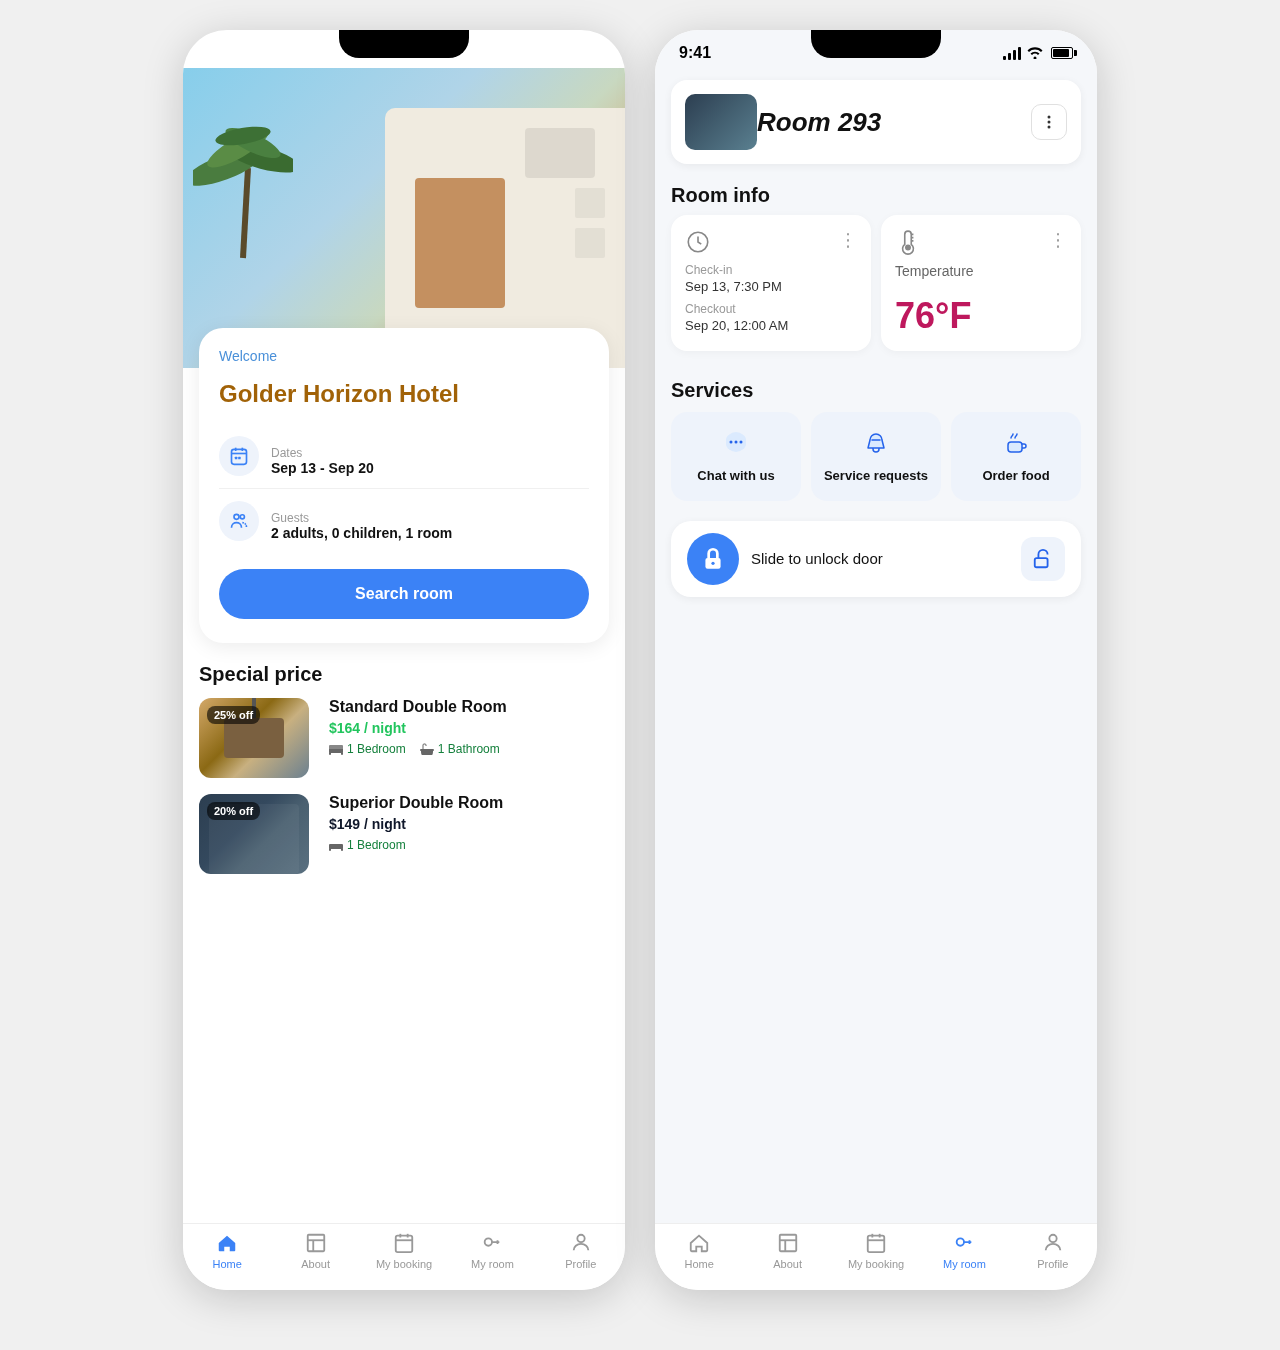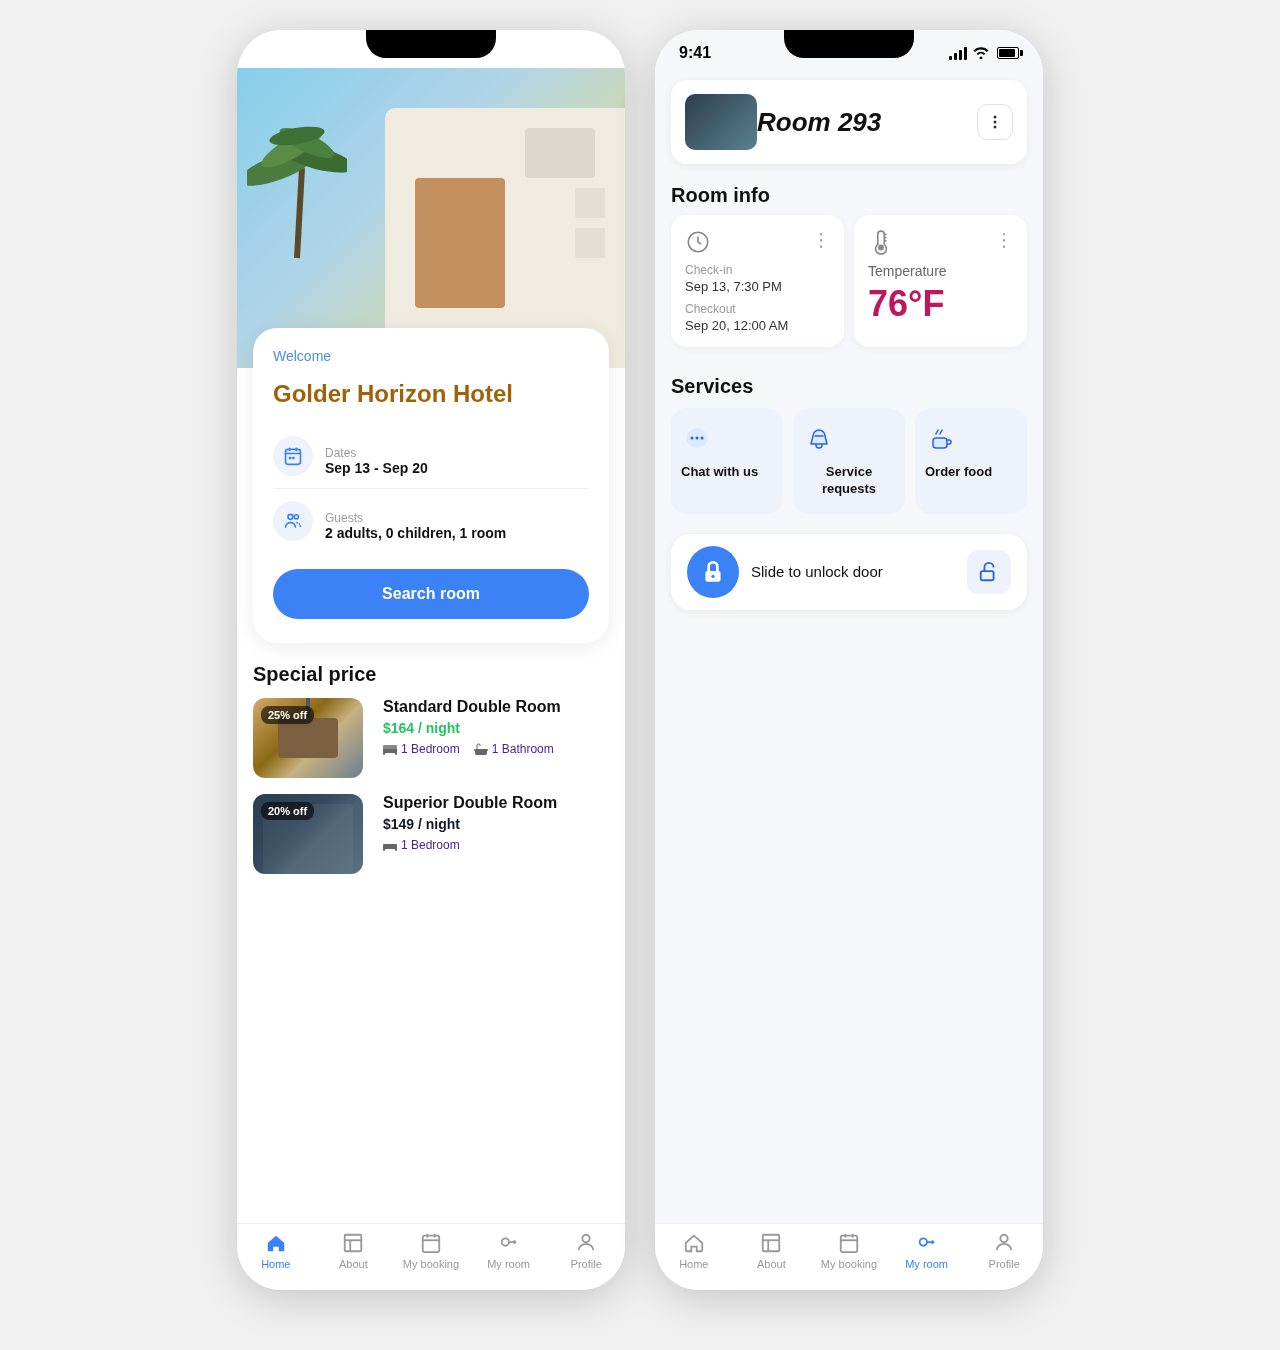--- a/index.html
+++ b/index.html
@@ -9,21 +9,21 @@
       justify-content: center;
       align-items: flex-start;
       min-height: 1350px;
       font-family: -apple-system, BlinkMacSystemFont, 'Segoe UI', sans-serif;
       padding: 30px 20px;
       gap: 30px;
     }
 
     
     .phone {
-      width: 388px;
+      width: 442px;
       min-height: 1260px;
       background: #fff;
       border-radius: 44px;
       box-shadow: 0 8px 40px rgba(0,0,0,0.18);
       overflow: hidden;
       position: relative;
       display: flex;
       flex-direction: column;
     }
 
@@ -114,21 +114,21 @@
     }
     .discount-badge {
       position: absolute; top: 8px; left: 8px;
       background: rgba(0,0,0,0.6); color: #fff;
       font-size: 11px; font-weight: 600; padding: 3px 7px; border-radius: 8px;
     }
     .room-info { flex: 1; }
     .room-name { font-size: 16px; font-weight: 700; color: #111; margin-bottom: 4px; }
     .room-price { font-size: 14px; font-weight: 600; color: #22c55e; margin-bottom: 6px; }
     .room-amenities { display: flex; gap: 14px; }
-    .amenity { display: flex; align-items: center; gap: 4px; font-size: 12px; color: #4c1d95; }
+    .amenity { display: flex; align-items: center; gap: 4px; font-size: 12px; color: #15803d; }
 
     
     .bottom-nav {
       margin-top: auto;
       display: flex; border-top: 1px solid #eee;
       padding: 8px 0 20px; background: #fff;
     }
     .nav-item {
       flex: 1; display: flex; flex-direction: column; align-items: center; gap: 4px;
       cursor: pointer;
@@ -176,28 +176,28 @@
     .room-info-section { padding: 0 16px 8px; }
     .room-info-grid { display: flex; gap: 10px; margin-top: 8px; }
     .info-card {
       flex: 1; background: #fff; border-radius: 16px; padding: 14px;
       box-shadow: 0 2px 8px rgba(0,0,0,0.04);
     }
     .info-card-header { display: flex; justify-content: space-between; align-items: flex-start; margin-bottom: 8px; }
     .info-card-dots { font-size: 18px; color: #999; cursor: pointer; }
     .checkin-label { font-size: 12px; color: #999; margin-bottom: 2px; }
     .checkin-value { font-size: 13px; font-weight: 500; color: #333; }
-    .temp-label { font-size: 14px; color: #666; margin-bottom: 4px; }
+    .temp-label { font-size: 14px; color: #666; margin-bottom: 16px; }
     .temp-value { font-size: 36px; font-weight: 700; color: #be185d; }
 
     .services-section { padding: 12px 16px 8px; }
     .services-grid { display: flex; gap: 10px; margin-top: 10px; }
     .service-card {
       flex: 1; background: #eef3fb; border-radius: 16px; padding: 16px 10px;
-      display: flex; flex-direction: column; align-items: flex-start; gap: 8px;
+      display: flex; flex-direction: column; align-items: center; gap: 8px;
       cursor: pointer;
     }
     .service-label { font-size: 13px; font-weight: 600; color: #111; text-align: center; line-height: 1.3; }
 
     .unlock-card {
       margin: 12px 16px;
       background: #fff; border-radius: 20px; padding: 12px 16px;
       display: flex; align-items: center; gap: 12px;
       box-shadow: 0 2px 8px rgba(0,0,0,0.06);
     }

